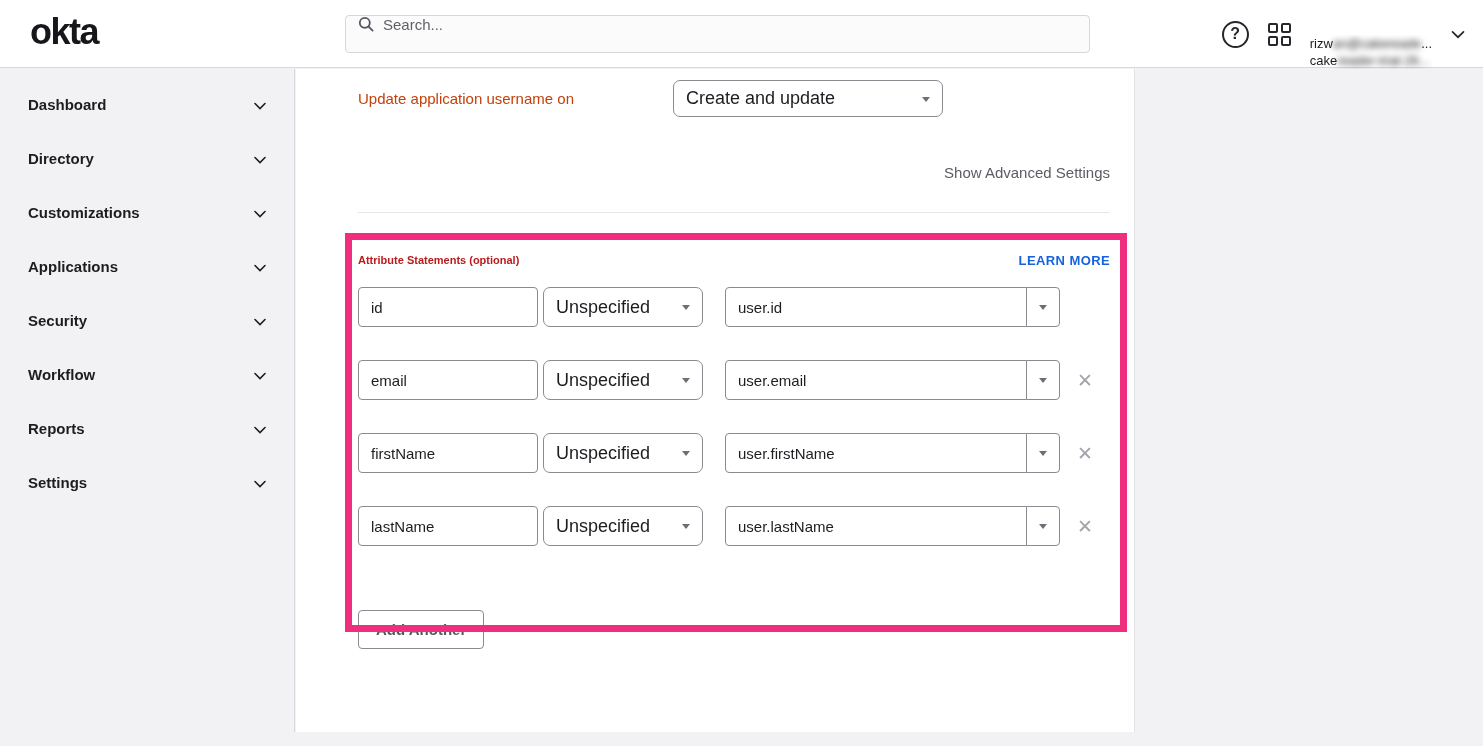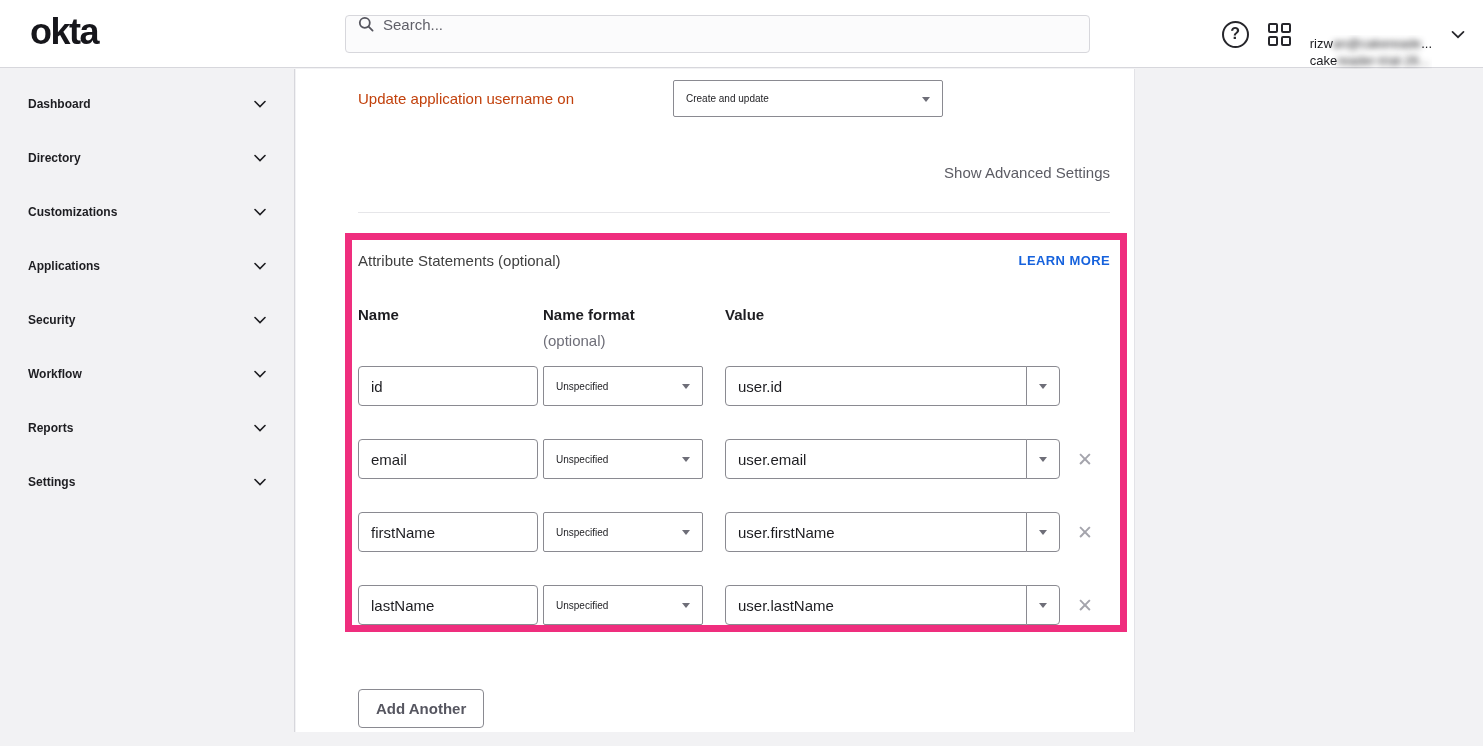--- a/index.html
+++ b/index.html
@@ -19,40 +19,40 @@
   .topbar-right { position:absolute; right:18px; top:0; height:68px; display:flex; align-items:center; gap:19px; }
   .help-icon { width:27px; height:27px; border:2px solid #26262b; border-radius:50%; display:flex; align-items:center; justify-content:center; font-size:16px; font-weight:700; color:#26262b; cursor:pointer; }
   .grid-icon { display:grid; grid-template-columns:10px 10px; grid-template-rows:10px 10px; gap:3px; cursor:pointer; }
   .grid-icon span { border:2px solid #26262b; border-radius:2px; }
   .user-block { font-size:13px; line-height:17px; color:#1d1d21; cursor:pointer; max-width:165px; white-space:nowrap; overflow:hidden;margin-top:36px; }
   .blurred { filter:blur(3px); }
   .chev-icon { display:inline-flex; cursor:pointer; }
 
   
   .sidebar { position:absolute; top:69px; left:0; width:295px; bottom:0; background:#f2f2f4; border-right:1px solid #d7d7dc; padding-top:8px; }
-  .side-item { height:54px; padding:0 28px; display:flex; align-items:center; justify-content:space-between; font-size:12px; font-weight:700; color:#1d1d21; cursor:pointer; }
+  .side-item { height:54px; padding:0 28px; display:flex; align-items:center; justify-content:space-between; font-size:15px; font-weight:700; color:#1d1d21; cursor:pointer; }
 
   
   .content { position:absolute; top:69px; left:296px; width:839px; bottom:0; background:#fff; border-right:1px solid #e3e3e7; padding:11px 24px 0 62px; overflow:hidden; }
 
   .username-row { display:flex; align-items:center; }
   .username-label { width:315px; font-size:15px; color:#c2410c; }
-  .select { position:relative; height:37px; border:1px solid #8a8a91; border-radius:2px; background:#fff; display:flex; align-items:center; padding:0 30px 0 12px; font-size:10px; color:#1d1d21; cursor:pointer; }
+  .select { position:relative; height:37px; border:1px solid #8a8a91; border-radius:7px; background:#fff; display:flex; align-items:center; padding:0 30px 0 12px; font-size:18px; color:#1d1d21; cursor:pointer; }
   .select-username { width:270px; }
   .caret { width:0; height:0; border-left:4.5px solid transparent; border-right:4.5px solid transparent; border-top:5.5px solid #6e6e78; }
   .select .caret { position:absolute; right:12px; top:50%; margin-top:-2px; }
 
   .advanced { margin-top:47px; text-align:right; font-size:15px; color:#5c5c64; cursor:pointer; height:18px; }
   .divider { border:none; border-top:1px solid #e6e6e9; height:0; }
   .divider-top { margin-top:30px; }
 
   .highlight-box { position:absolute; left:49px; top:164px; width:782px; height:399px; border:7px solid var(--highlight,#ef2e7e); pointer-events:none; z-index:5; }
 
   .attr-head { margin-top:36px; display:flex; justify-content:space-between; align-items:center; height:22px; }
-  .attr-title { font-size:15px; font-weight:400; color:#404040; }
+  .attr-title { font-size:11px; font-weight:700; color:#b91c1c; }
   .learn-more { font-size:13px; font-weight:700; letter-spacing:.4px; color:var(--link,#1662dd); cursor:pointer; }
 
   .attr-cols { display:flex; margin-top:35px; font-size:15px; }
   .attr-cols .c1 { width:185px; } .attr-cols .c2 { width:182px; } .attr-cols .c3 { flex:1; }
   .col-label { font-weight:700; color:#1d1d21; line-height:18px; }
   .col-note { color:#6e6e78; font-weight:400; line-height:18px; margin-top:8px; font-size:15px; }
 
   .attr-rows { margin-top:16px; }
   .attr-row { display:flex; align-items:center; height:40px; margin-bottom:33px; }
   .txt-input { height:40px; border:1px solid #8a8a91; border-radius:4px; background:#fff; padding:0 12px; font-size:15px; color:#1d1d21; font-family:inherit; outline:none; }
@@ -170,28 +170,20 @@
     <div class="advanced">Show Advanced Settings</div>
 
     <hr class="divider divider-top">
 
     <section>
       <div class="attr-head">
         <div class="attr-title">Attribute Statements (optional)</div>
         <div class="learn-more">LEARN MORE</div>
       </div>
 
-      <div class="attr-cols">
-        <div class="c1 col-label">Name</div>
-        <div class="c2">
-          <div class="col-label">Name format</div>
-          <div class="col-note">(optional)</div>
-        </div>
-        <div class="c3 col-label">Value</div>
-      </div>
 
       <div class="attr-rows">
 
         <div class="attr-row">
           <input class="txt-input name-input" value="id" style="">
           <div class="select format-select">
             <span>Unspecified</span>
             <span class="caret"></span>
           </div>
           <div class="value-group">

